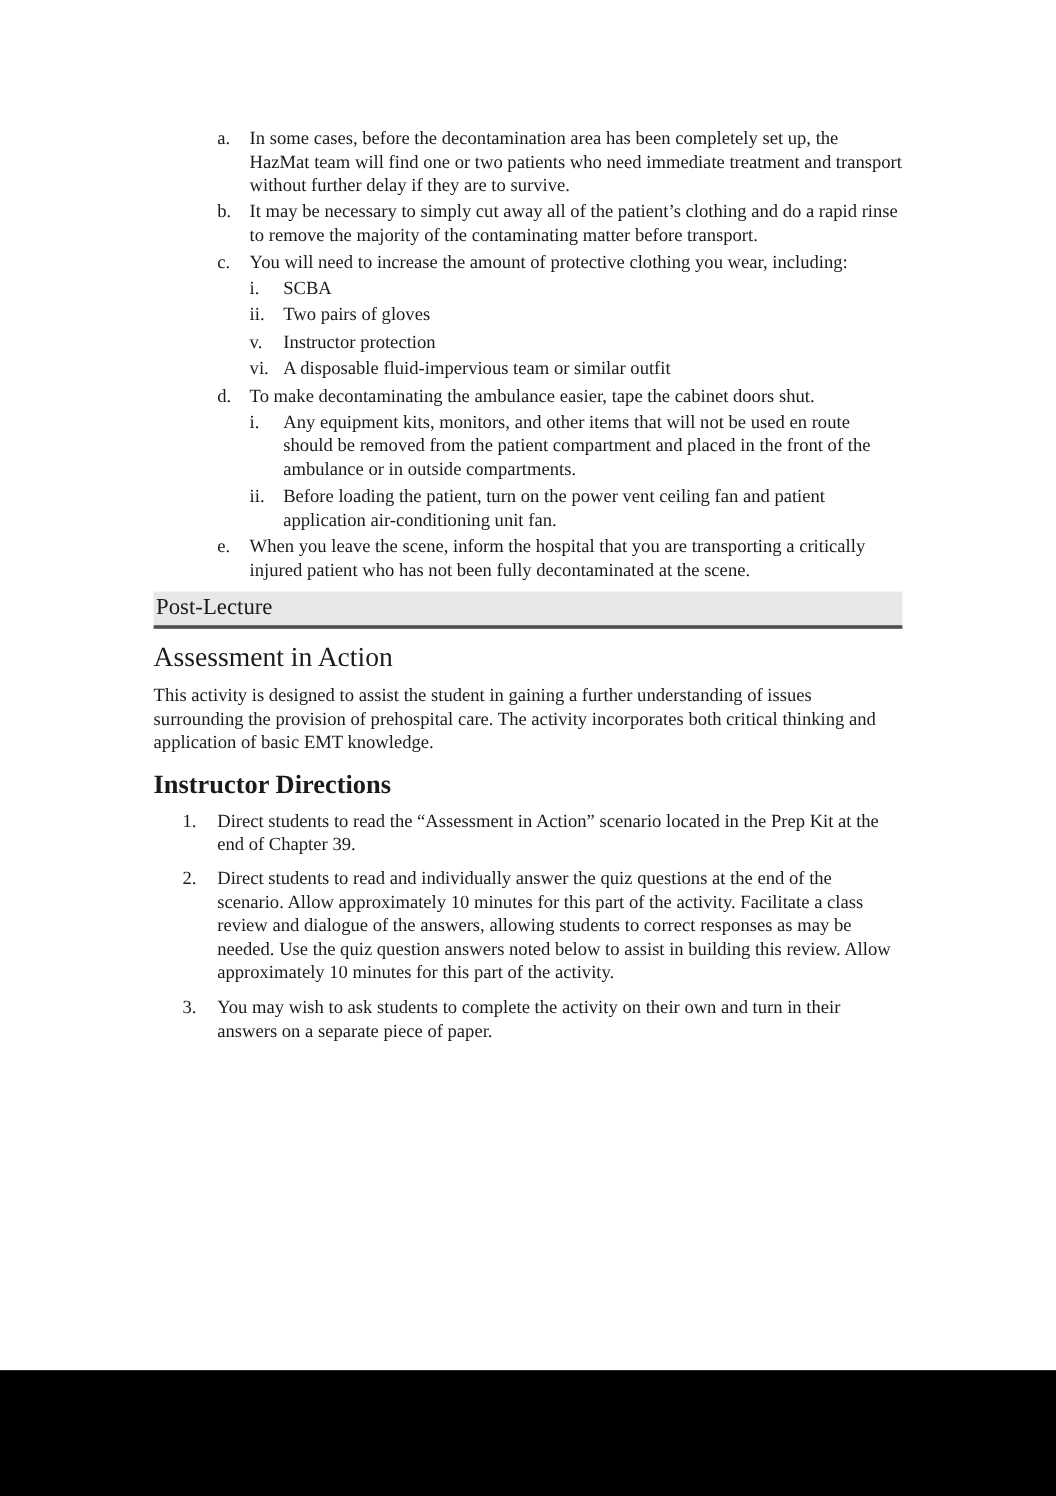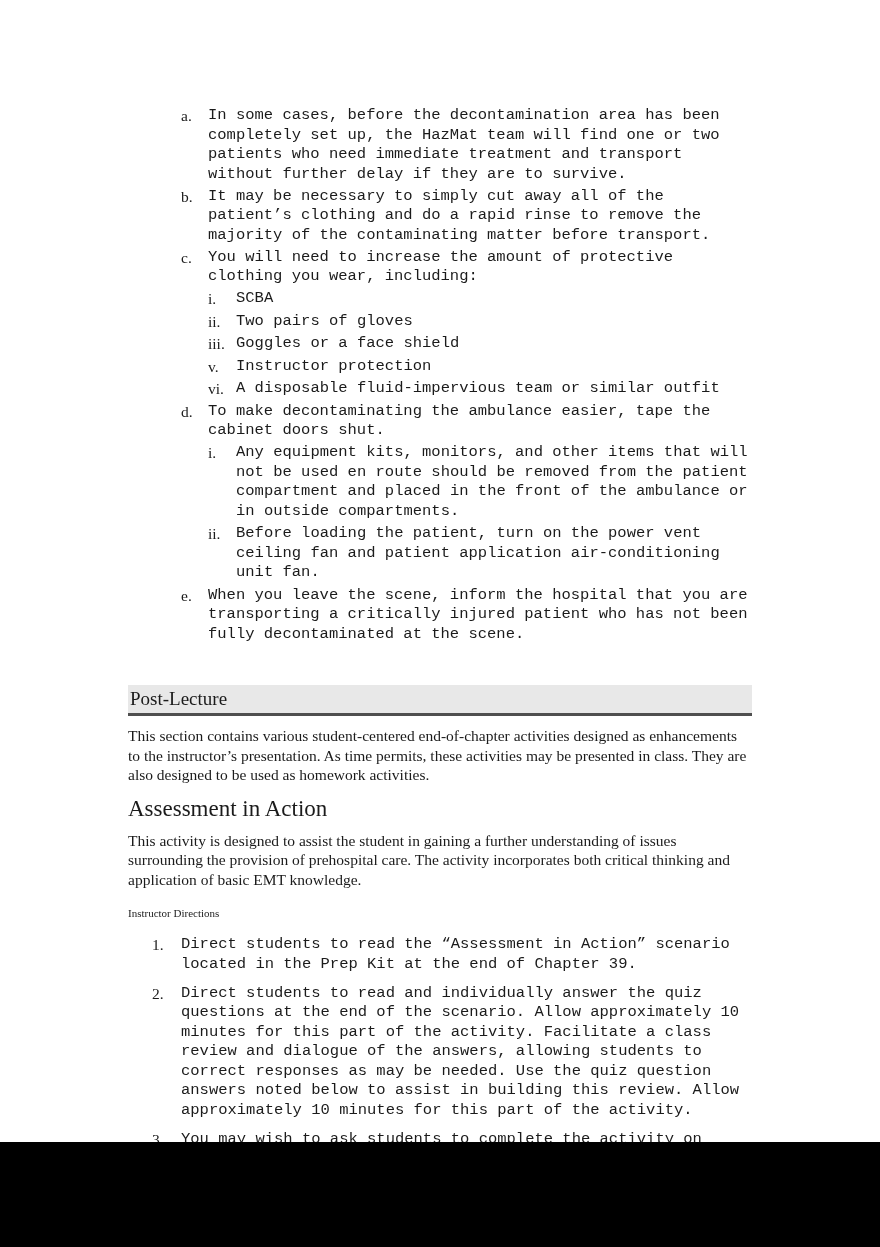--- a/index.html
+++ b/index.html
@@ -39,51 +39,50 @@
   .li {
     display: flex;
     align-items: flex-start;
     margin: 0 0 2.5px 0;
   }
   .li .marker {
     flex: 0 0 auto;
   }
   .li .litext {
     flex: 1 1 auto;
-    font-family: Liberation Mono, monospace;
   }
   
   .letters { margin-left: 53px; }
   .letters .marker { width: 27px; }
   
   .romans { margin-left: 80px; margin-bottom: 3px; }
   .romans .marker { width: 28px; }
   
   .numbers { margin-left: 24px; margin-bottom: 9.5px; }
   .numbers .marker { width: 29px; }
 
   .bar-heading {
-    margin: 41px 0 10px 0;
+    margin: 8px 0 10px 0;
     font-size: 19px;
     font-weight: normal;
     line-height: 24px;
     background: #e8e8e8;
     border-bottom: 3px solid #4f4f4f;
     padding: 2px 0 2px 2px;
   }
   .h-aia {
     margin: 12px 0 11px 0;
     font-size: 23px;
     font-weight: normal;
     line-height: 23px;
   }
   .h-id {
     margin: 14px 0 11px 0;
-    font-size: 11px;
-    font-weight: normal;
+    font-size: 22px;
+    font-weight: bold;
     line-height: 21px;
   }
   p.bodytext {
     margin: 0;
   }
 </style>
 </head>
 <body>
 
 <div class="viewport">
@@ -104,24 +103,20 @@
 
     <div class="li romans">
       <span class="marker">i.</span>
       <span class="litext">SCBA</span>
     </div>
     <div class="li romans">
       <span class="marker">ii.</span>
       <span class="litext">Two pairs of gloves</span>
     </div>
     <div class="li romans">
-      <span class="marker">iii.</span>
-      <span class="litext">Goggles or a face shield</span>
-    </div>
-    <div class="li romans">
       <span class="marker">v.</span>
       <span class="litext">Instructor protection</span>
     </div>
     <div class="li romans">
       <span class="marker">vi.</span>
       <span class="litext">A disposable fluid-impervious team or similar outfit</span>
     </div>
 
     <div class="li letters">
       <span class="marker">d.</span>
@@ -136,21 +131,20 @@
       <span class="marker">ii.</span>
       <span class="litext">Before loading the patient, turn on the power vent ceiling fan and patient application air-conditioning unit fan.</span>
     </div>
 
     <div class="li letters">
       <span class="marker">e.</span>
       <span class="litext">When you leave the scene, inform the hospital that you are transporting a critically injured patient who has not been fully decontaminated at the scene.</span>
     </div>
 
     <h2 class="bar-heading">Post-Lecture</h2>
-    <p class="bodytext">This section contains various student-centered end-of-chapter activities designed as enhancements to the instructor’s presentation. As time permits, these activities may be presented in class. They are also designed to be used as homework activities.</p>
 
     <h3 class="h-aia">Assessment in Action</h3>
     <p class="bodytext">This activity is designed to assist the student in gaining a further understanding of issues surrounding the provision of prehospital care. The activity incorporates both critical thinking and application of basic EMT knowledge.</p>
 
     <h4 class="h-id">Instructor Directions</h4>
 
     <div class="li numbers">
       <span class="marker">1.</span>
       <span class="litext">Direct students to read the “Assessment in Action” scenario located in the Prep Kit at the end of Chapter 39.</span>
     </div>

